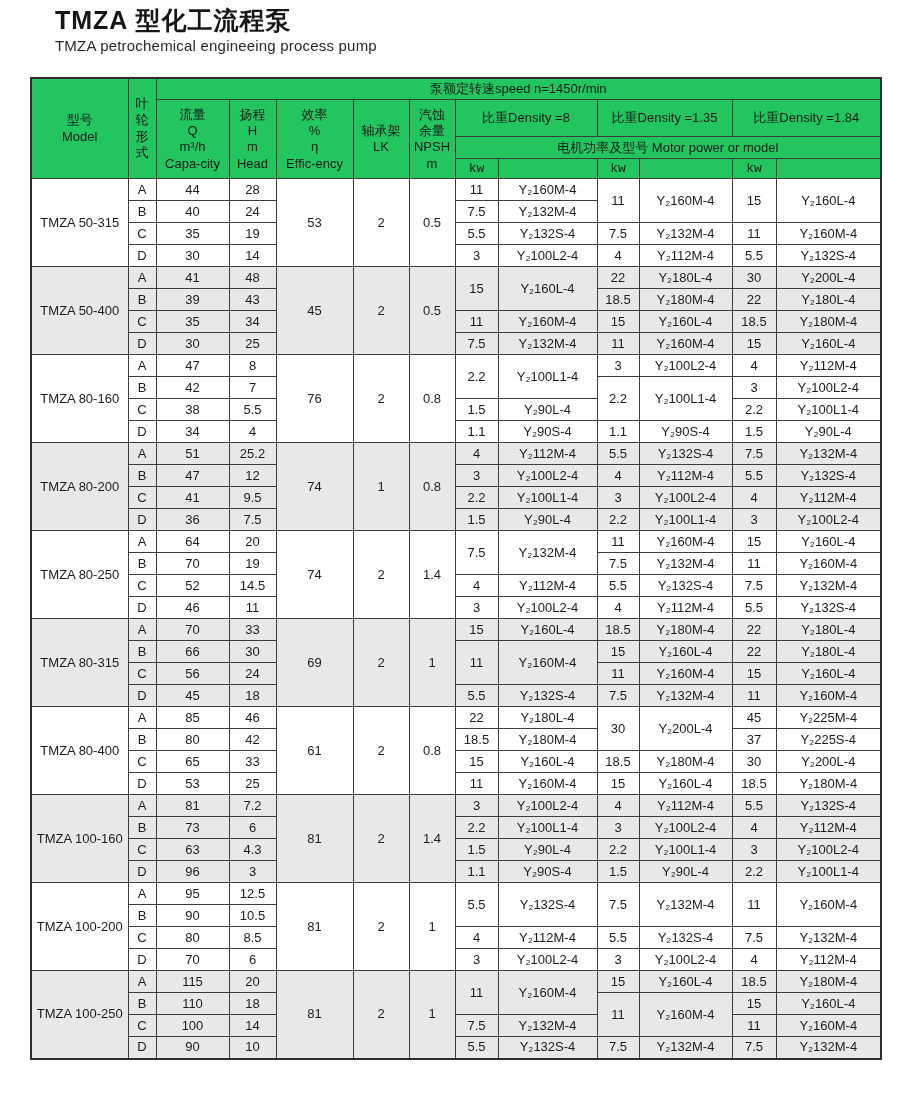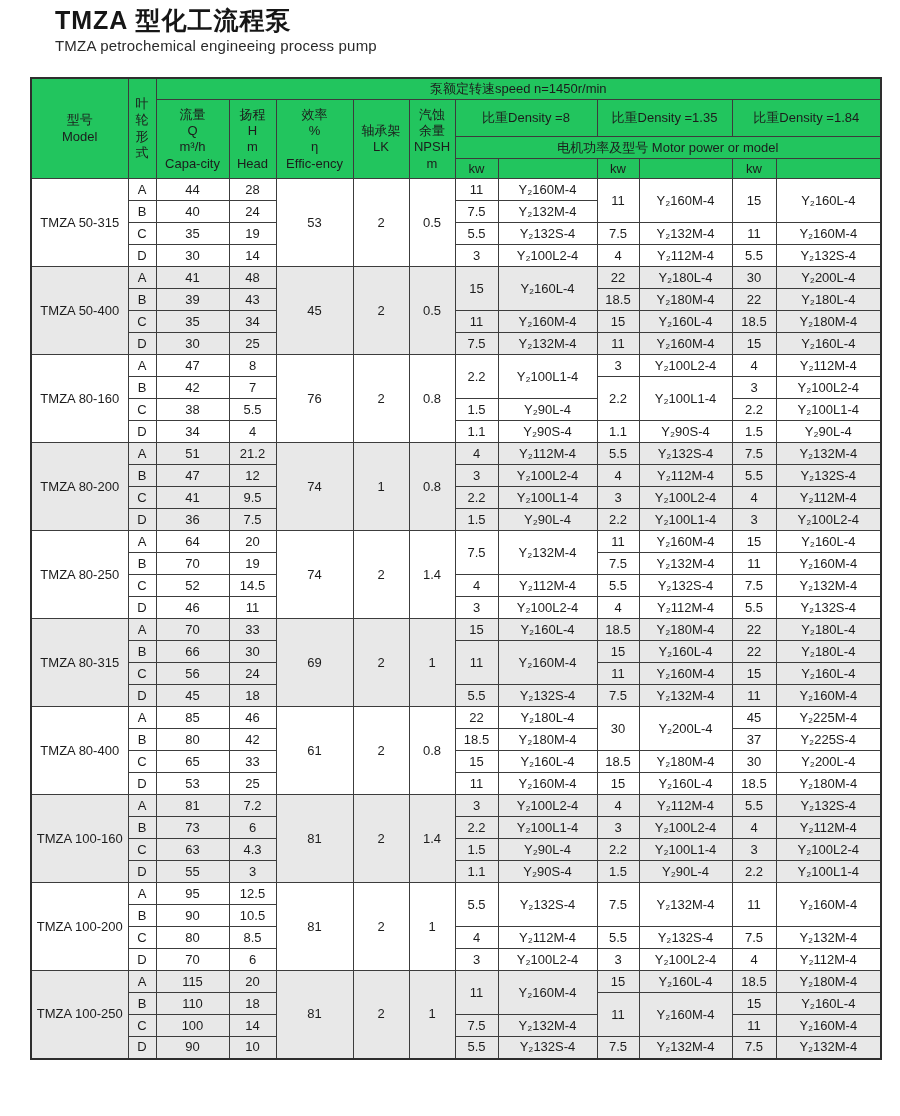--- a/index.html
+++ b/index.html
@@ -33,21 +33,21 @@
   .perf th, .perf td {
     border:1px solid #3c3c3c;
     text-align:center; vertical-align:middle;
     white-space:pre-line; line-height:1.25;
     padding:0 1px; overflow:hidden;
   }
   .perf thead th { background:#22c55e; font-weight:normal; }
   .perf thead tr.hr1 th { height:22px; }
   .perf thead tr.hr2 th { height:37px; }
   .perf thead tr.hr3 th { height:22px; }
-  .perf thead tr.hr4 th { height:20px; }
+  .perf thead tr.hr4 th { height:20px;font-family:Liberation Mono, monospace; }
   .perf tbody td { height:22px; background:#ffffff; }
   .perf tbody tr.shaded td { background:#e8e8e8; }
   .perf td.model-col { font-size:13px; letter-spacing:0; }
   .perf td.motor-col { font-size:13px; }
 </style>
 </head>
 <body>
 
 <div class="doc">
   <div class="title-block">
@@ -248,21 +248,21 @@
           <td class="motor-col">Y₂90S-4</td>
           <td>1.1</td>
           <td class="motor-col">Y₂90S-4</td>
           <td>1.5</td>
           <td class="motor-col">Y₂90L-4</td>
         </tr>
         <tr class="shaded">
           <td rowspan="4" class="model-col">TMZA 80-200</td>
           <td>A</td>
           <td>51</td>
-          <td>21.2</td>
+          <td>25.2</td>
           <td rowspan="4">74</td>
           <td rowspan="4">1</td>
           <td rowspan="4">0.8</td>
           <td>4</td>
           <td class="motor-col">Y₂112M-4</td>
           <td>5.5</td>
           <td class="motor-col">Y₂132S-4</td>
           <td>7.5</td>
           <td class="motor-col">Y₂132M-4</td>
         </tr>
@@ -469,21 +469,21 @@
           <td>4.3</td>
           <td>1.5</td>
           <td class="motor-col">Y₂90L-4</td>
           <td>2.2</td>
           <td class="motor-col">Y₂100L1-4</td>
           <td>3</td>
           <td class="motor-col">Y₂100L2-4</td>
         </tr>
         <tr class="shaded">
           <td>D</td>
-          <td>55</td>
+          <td>96</td>
           <td>3</td>
           <td>1.1</td>
           <td class="motor-col">Y₂90S-4</td>
           <td>1.5</td>
           <td class="motor-col">Y₂90L-4</td>
           <td>2.2</td>
           <td class="motor-col">Y₂100L1-4</td>
         </tr>
         <tr>
           <td rowspan="4" class="model-col">TMZA 100-200</td>

